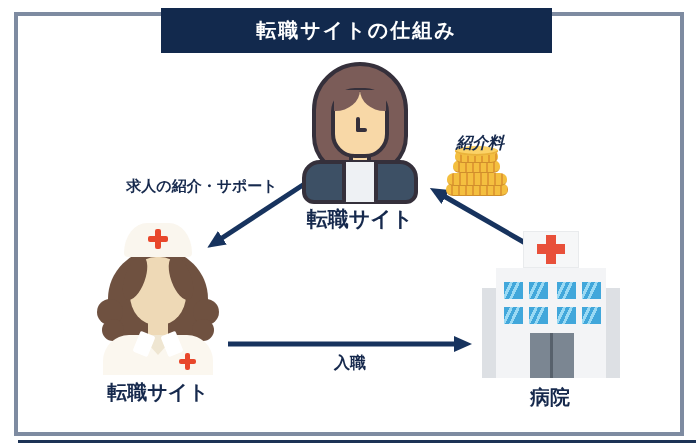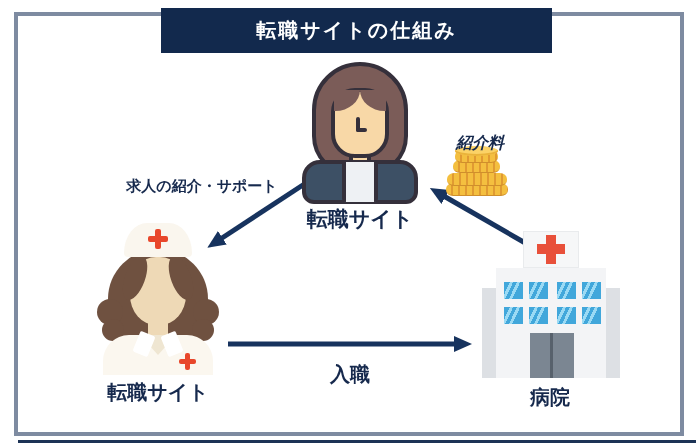--- a/index.html
+++ b/index.html
@@ -18,21 +18,21 @@
     position:absolute;left:161px;top:8px;width:391px;height:45px;background:#12294d;
     color:#ffffff;display:flex;align-items:center;justify-content:center;
     font-size:20px;font-weight:bold;letter-spacing:2px;
   }
   .lbl{position:absolute;color:#16294d;font-weight:bold;text-align:center;}
   .lbl-agent{left:290px;top:205px;width:140px;font-size:21px;}
   .lbl-nurse{left:98px;top:379px;width:120px;font-size:20px;}
   .lbl-hospital{left:505px;top:384px;width:90px;font-size:20px;}
   .lbl-fee{left:445px;top:133px;width:70px;font-size:16px;font-style:italic;}
   .lbl-support{left:112px;top:177px;width:180px;font-size:15px;}
-  .lbl-join{left:315px;top:361px;width:70px;font-size:20px;}
+  .lbl-join{left:315px;top:353px;width:70px;font-size:16px;}
 
   svg.arrows{position:absolute;left:0;top:0;pointer-events:none;}
 
   
   .agent{position:absolute;left:296px;top:62px;width:128px;height:142px;}
   .agent div{position:absolute;box-sizing:border-box;}
   .agent .hair{left:16px;top:0;width:96px;height:114px;background:#7b5c58;
     border:4px solid #35303b;border-radius:48px 48px 40px 40px;}
   .agent .ear{width:16px;height:18px;background:#f8d8a7;border:4px solid #35303b;border-radius:50%;top:56px;}
   .agent .ear-l{left:26px;} .agent .ear-r{left:86px;}

